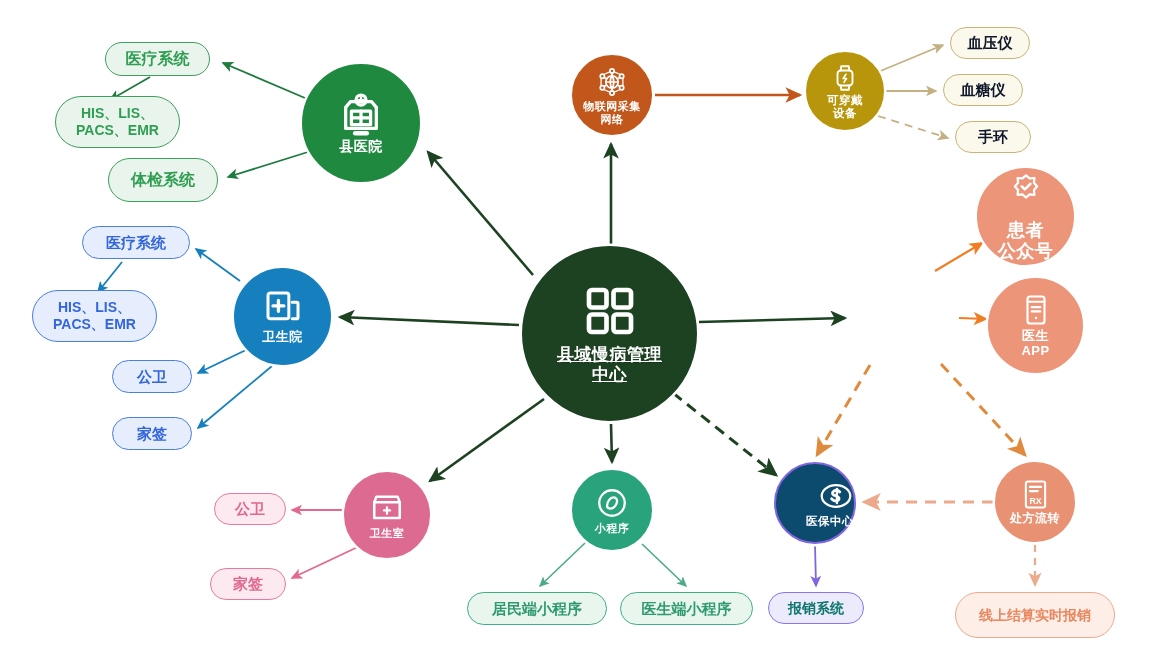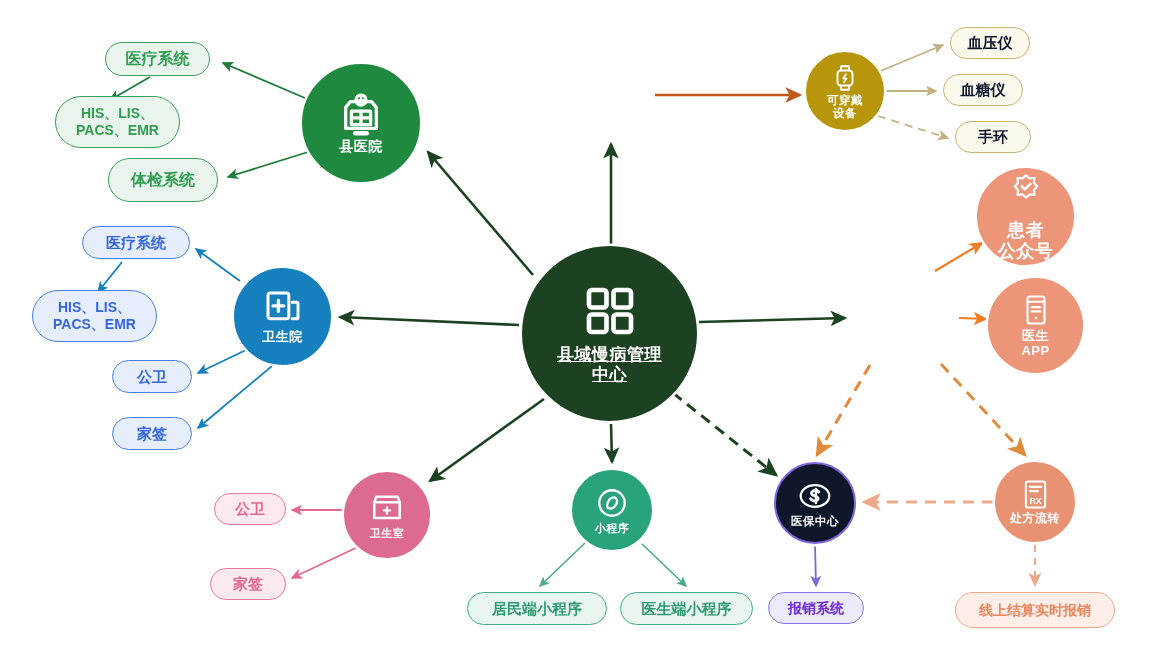--- a/index.html
+++ b/index.html
@@ -31,21 +31,21 @@
 
   
   #n-village{left:344px;top:472px;width:86px;height:86px;background:#dd6a90;border:2.5px solid #dd6a90;}
   #n-village .nlabel{font-size:11px;margin-top:2px;}
 
   
   #n-mini{left:572px;top:470px;width:80px;height:80px;background:#28a37c;border:2.5px solid #28a37c;}
   #n-mini .nlabel{font-size:11px;margin-top:2px;}
 
   
-  #n-insurance{left:774px;top:462px;width:82px;height:82px;background:#0f172a;border:2.5px solid #8166e0;}
+  #n-insurance{left:774px;top:462px;width:82px;height:82px;background:#0c4a6e;border:2.5px solid #8166e0;align-items:flex-end;}
   #n-insurance .nlabel{font-size:11.5px;margin-top:1px;}
 
   
   #n-rx{left:995px;top:462px;width:80px;height:80px;background:#e99273;border:2.5px solid #e99273;}
   #n-rx .nlabel{font-size:12px;margin-top:1px;}
 
   
   #n-internet{left:853px;top:264px;width:105px;height:105px;background:#ef7d24;border:2.5px solid #ef7d24;}
   #n-internet .nlabel{font-size:14px;margin-top:2px;}
 
@@ -67,21 +67,21 @@
 
   
   .pill.green{background:#e9f5ec;border-color:#3e9e5c;color:#2f9e52;}
   
   .pill.blue{background:#e6edfc;border-color:#4a7fe0;color:#3366dd;}
   
   .pill.pink{background:#fdeaf1;border-color:#e9799e;color:#e2688f;}
   
   .pill.mint{background:#e8f6ee;border-color:#3fae86;color:#2e9a6e;}
   
-  .pill.purple{background:#ecebfb;border-color:#8a76e6;color:#6d28d9;}
+  .pill.purple{background:#ecebfb;border-color:#8a76e6;color:#0f766e;}
   
   .pill.salmon{background:#fdeee7;border-color:#eda98c;color:#e9865e;}
   
   .pill.khaki{background:#fbf8ec;border-color:#c9b478;color:#0f172a;}
 
   #p-ch-med{left:105px;top:42px;width:105px;height:34px;font-size:16px;}
   #p-ch-his{left:55px;top:96px;width:125px;height:52px;font-size:14px;}
   #p-ch-phys{left:108px;top:158px;width:110px;height:44px;font-size:16px;}
 
   #p-tw-med{left:82px;top:226px;width:108px;height:33px;font-size:15px;}
@@ -89,21 +89,21 @@
   #p-tw-pub{left:112px;top:360px;width:80px;height:33px;font-size:15px;}
   #p-tw-fam{left:112px;top:417px;width:80px;height:33px;font-size:15px;}
 
   #p-vi-pub{left:214px;top:493px;width:72px;height:32px;font-size:15px;}
   #p-vi-fam{left:210px;top:568px;width:76px;height:32px;font-size:15px;}
 
   #p-mini-res{left:467px;top:592px;width:140px;height:33px;font-size:15px;}
   #p-mini-doc{left:620px;top:592px;width:133px;height:33px;font-size:15px;}
 
   #p-ins-reim{left:768px;top:592px;width:96px;height:32px;font-size:14px;}
-  #p-rx-settle{left:955px;top:592px;width:160px;height:36px;font-size:14px;}
+  #p-rx-settle{left:955px;top:592px;width:160px;height:46px;font-size:14px;}
 
   #p-bp{left:950px;top:27px;width:80px;height:32px;font-size:15px;}
   #p-bg{left:943px;top:74px;width:80px;height:32px;font-size:15px;}
   #p-band{left:955px;top:121px;width:76px;height:32px;font-size:15px;}
 </style>
 </head>
 <body>
 
 <div id="canvas">
 
@@ -328,20 +328,40 @@
         <path d="M9 10 H15 M9 13 H15" stroke-width="1.6"></path>
         <circle cx="12" cy="17.6" r="0.9" fill="#fff" stroke="none"></circle>
       </svg>
     </div>
     <div class="nlabel">
       <div>医生</div>
       <div>APP</div>
     </div>
   </div>
 
+  <div class="node" id="n-iot">
+    <div class="nicon">
+      <svg width="34" height="34" viewBox="0 0 24 24" fill="none" stroke="#fff" stroke-width="1.2" stroke-linecap="round">
+        <circle cx="12" cy="12" r="4.4"></circle>
+        <path d="M7.6 12 H16.4 M12 7.6 C13.6 9.2 13.6 14.8 12 16.4 C10.4 14.8 10.4 9.2 12 7.6"></path>
+        <circle cx="12" cy="4.2" r="1.5"></circle>
+        <circle cx="18.8" cy="8" r="1.5"></circle>
+        <circle cx="18.8" cy="16" r="1.5"></circle>
+        <circle cx="12" cy="19.8" r="1.5"></circle>
+        <circle cx="5.2" cy="16" r="1.5"></circle>
+        <circle cx="5.2" cy="8" r="1.5"></circle>
+        <path d="M12 5.7 V7.6 M17.5 8.8 L15.8 9.8 M17.5 15.2 L15.8 14.2 M12 18.3 V16.4 M6.5 15.2 L8.2 14.2 M6.5 8.8 L8.2 9.8"></path>
+        <path d="M6.1 6.7 L10.9 4.7 M13.1 4.7 L17.9 6.7 M19.7 9.4 L19.7 14.6 M17.9 17.3 L13.1 19.3 M10.9 19.3 L6.1 17.3 M4.3 14.6 L4.3 9.4" stroke-width="0.9"></path>
+      </svg>
+    </div>
+    <div class="nlabel">
+      <div>物联网采集</div>
+      <div>网络</div>
+    </div>
+  </div>
 
   <div class="node" id="n-wearable">
     <div class="nicon">
       <svg width="30" height="30" viewBox="0 0 24 24" fill="none" stroke="#fff" stroke-width="1.5" stroke-linejoin="round" stroke-linecap="round">
         <rect x="6" y="6" width="12" height="12" rx="2.6"></rect>
         <path d="M8.5 6 L9 2.6 H15 L15.5 6 M8.5 18 L9 21.4 H15 L15.5 18"></path>
         <path d="M12.8 9 L10.5 12.4 H13.2 L11.2 15.4" stroke-width="1.3"></path>
       </svg>
     </div>
     <div class="nlabel">

